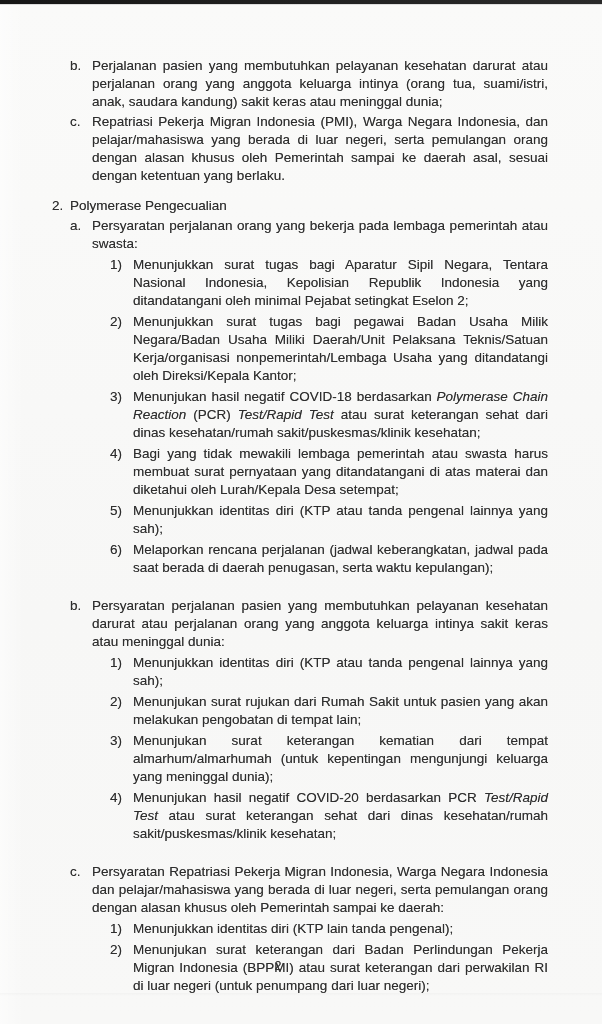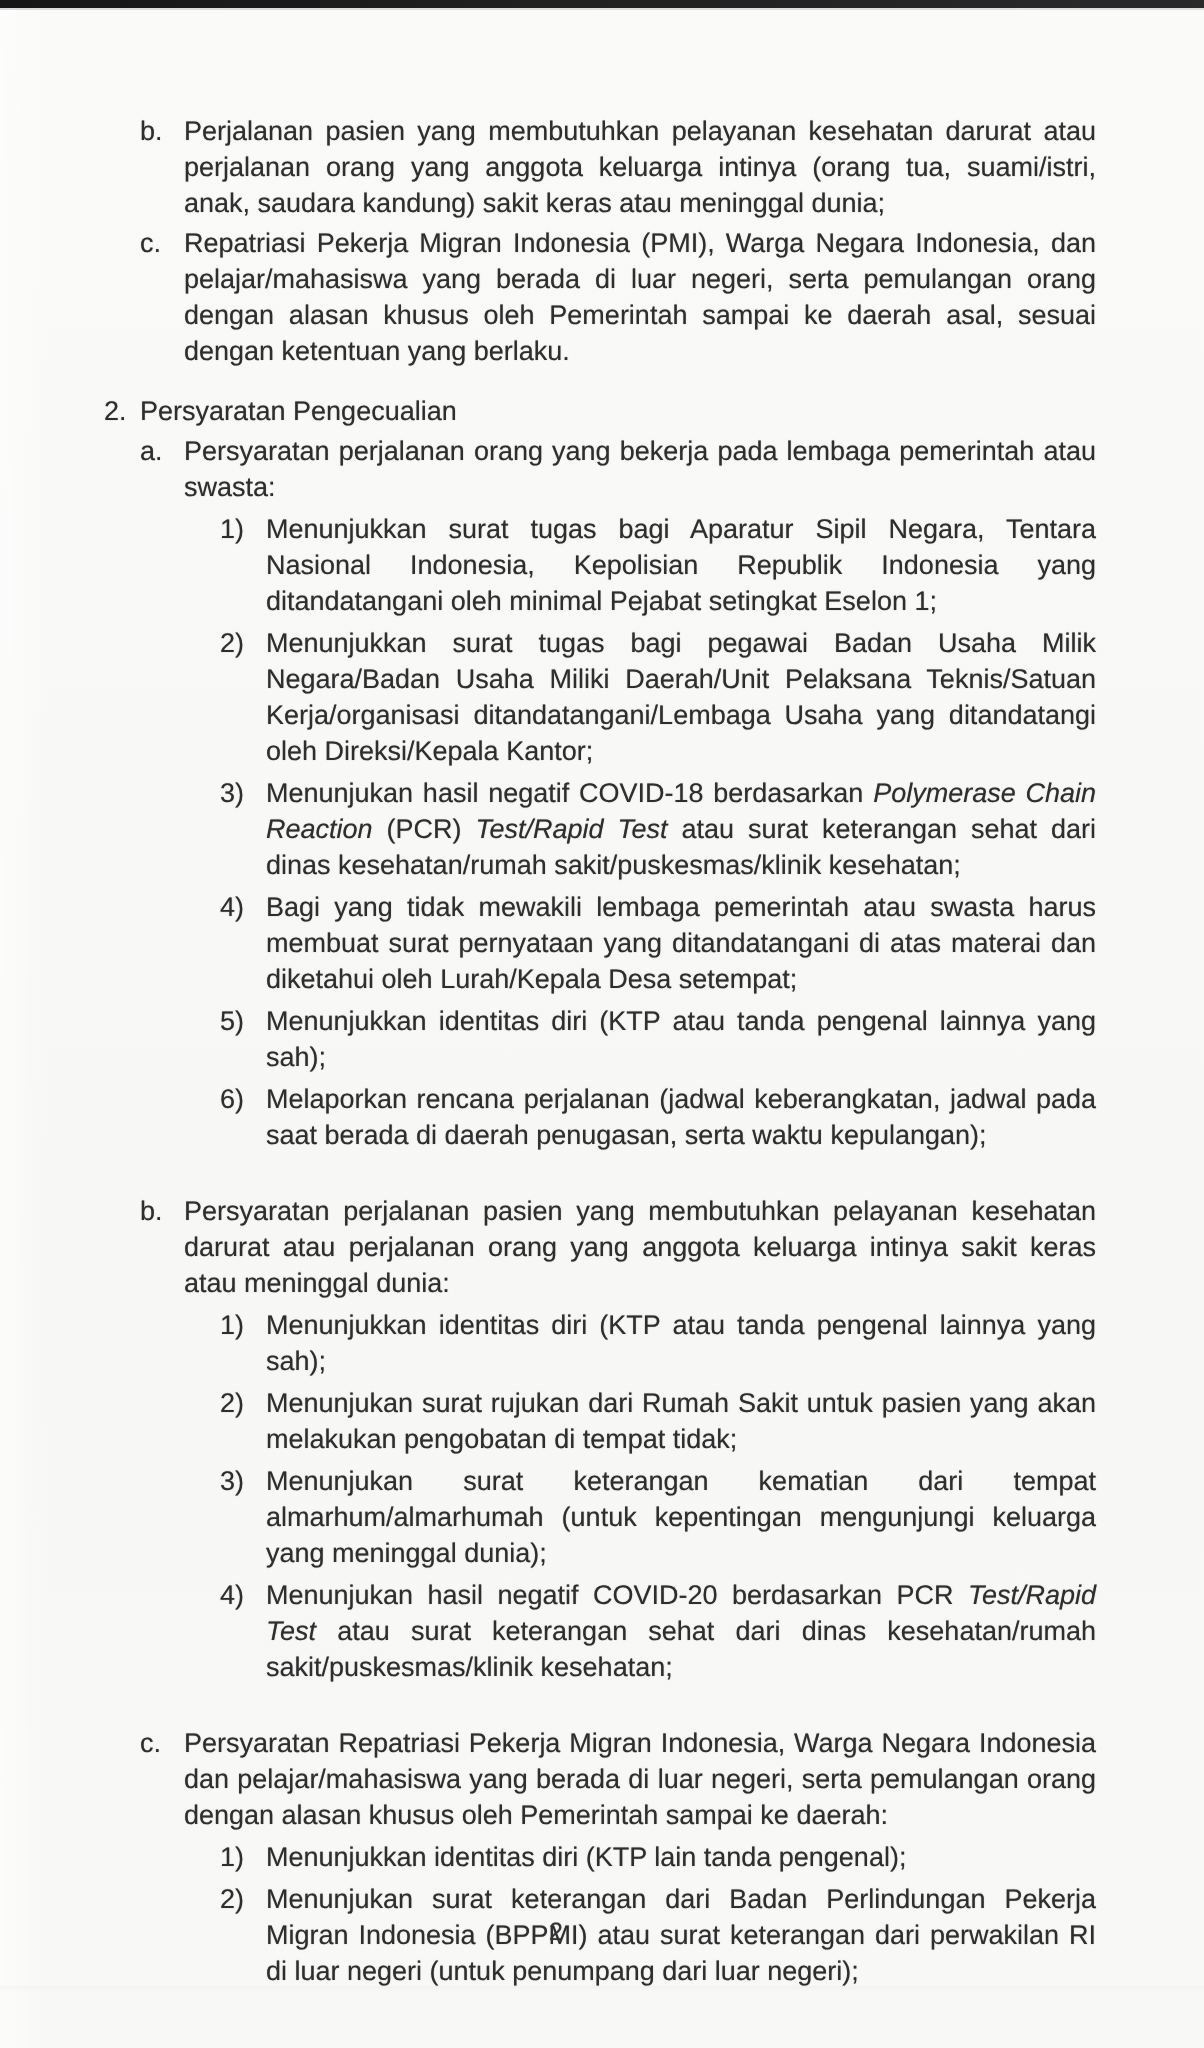--- a/index.html
+++ b/index.html
@@ -73,33 +73,33 @@
       <div class="block lv-alpha sp-none">
         <span class="marker">b.</span>
         <div class="txt"><span>Perjalanan pasien yang membutuhkan pelayanan kesehatan darurat atau perjalanan orang yang anggota keluarga intinya (orang tua, suami/istri, anak, saudara kandung) sakit keras atau meninggal dunia;</span></div>
       </div>
       <div class="block lv-alpha sp-tiny">
         <span class="marker">c.</span>
         <div class="txt"><span>Repatriasi Pekerja Migran Indonesia (PMI), Warga Negara Indonesia, dan pelajar/mahasiswa yang berada di luar negeri, serta pemulangan orang dengan alasan khusus oleh Pemerintah sampai ke daerah asal, sesuai dengan ketentuan yang berlaku.</span></div>
       </div>
       <div class="block lv-num sp-medium">
         <span class="marker">2.</span>
-        <div class="txt"><span>Persyaratan Pengecualian</span></div>
+        <div class="txt"><span>Polymerase Pengecualian</span></div>
       </div>
       <div class="block lv-alpha sp-tiny">
         <span class="marker">a.</span>
         <div class="txt"><span>Persyaratan perjalanan orang yang bekerja pada lembaga pemerintah atau swasta:</span></div>
       </div>
       <div class="block lv-paren sp-small">
         <span class="marker">1)</span>
-        <div class="txt"><span>Menunjukkan surat tugas bagi Aparatur Sipil Negara, Tentara Nasional Indonesia, Kepolisian Republik Indonesia yang ditandatangani oleh minimal Pejabat setingkat Eselon 1;</span></div>
+        <div class="txt"><span>Menunjukkan surat tugas bagi Aparatur Sipil Negara, Tentara Nasional Indonesia, Kepolisian Republik Indonesia yang ditandatangani oleh minimal Pejabat setingkat Eselon 2;</span></div>
       </div>
       <div class="block lv-paren sp-small">
         <span class="marker">2)</span>
-        <div class="txt"><span>Menunjukkan surat tugas bagi pegawai Badan Usaha Milik Negara/Badan Usaha Miliki Daerah/Unit Pelaksana Teknis/Satuan Kerja/organisasi ditandatangani/Lembaga Usaha yang ditandatangi oleh Direksi/Kepala Kantor;</span></div>
+        <div class="txt"><span>Menunjukkan surat tugas bagi pegawai Badan Usaha Milik Negara/Badan Usaha Miliki Daerah/Unit Pelaksana Teknis/Satuan Kerja/organisasi nonpemerintah/Lembaga Usaha yang ditandatangi oleh Direksi/Kepala Kantor;</span></div>
       </div>
       <div class="block lv-paren sp-small">
         <span class="marker">3)</span>
         <div class="txt"><span>Menunjukan hasil negatif COVID-18 berdasarkan </span><span class="it">Polymerase Chain Reaction</span><span> (PCR) </span><span class="it">Test/Rapid Test</span><span> atau surat keterangan sehat dari dinas kesehatan/rumah sakit/puskesmas/klinik kesehatan;</span></div>
       </div>
       <div class="block lv-paren sp-small">
         <span class="marker">4)</span>
         <div class="txt"><span>Bagi yang tidak mewakili lembaga pemerintah atau swasta harus membuat surat pernyataan yang ditandatangani di atas materai dan diketahui oleh Lurah/Kepala Desa setempat;</span></div>
       </div>
       <div class="block lv-paren sp-small">
@@ -113,21 +113,21 @@
       <div class="block lv-alpha sp-section">
         <span class="marker">b.</span>
         <div class="txt"><span>Persyaratan perjalanan pasien yang membutuhkan pelayanan kesehatan darurat atau perjalanan orang yang anggota keluarga intinya sakit keras atau meninggal dunia:</span></div>
       </div>
       <div class="block lv-paren sp-small">
         <span class="marker">1)</span>
         <div class="txt"><span>Menunjukkan identitas diri (KTP atau tanda pengenal lainnya yang sah);</span></div>
       </div>
       <div class="block lv-paren sp-small">
         <span class="marker">2)</span>
-        <div class="txt"><span>Menunjukan surat rujukan dari Rumah Sakit untuk pasien yang akan melakukan pengobatan di tempat tidak;</span></div>
+        <div class="txt"><span>Menunjukan surat rujukan dari Rumah Sakit untuk pasien yang akan melakukan pengobatan di tempat lain;</span></div>
       </div>
       <div class="block lv-paren sp-small">
         <span class="marker">3)</span>
         <div class="txt"><span>Menunjukan surat keterangan kematian dari tempat almarhum/almarhumah (untuk kepentingan mengunjungi keluarga yang meninggal dunia);</span></div>
       </div>
       <div class="block lv-paren sp-small">
         <span class="marker">4)</span>
         <div class="txt"><span>Menunjukan hasil negatif COVID-20 berdasarkan PCR </span><span class="it">Test/Rapid Test</span><span> atau surat keterangan sehat dari dinas kesehatan/rumah sakit/puskesmas/klinik kesehatan;</span></div>
       </div>
       <div class="block lv-alpha sp-section">

